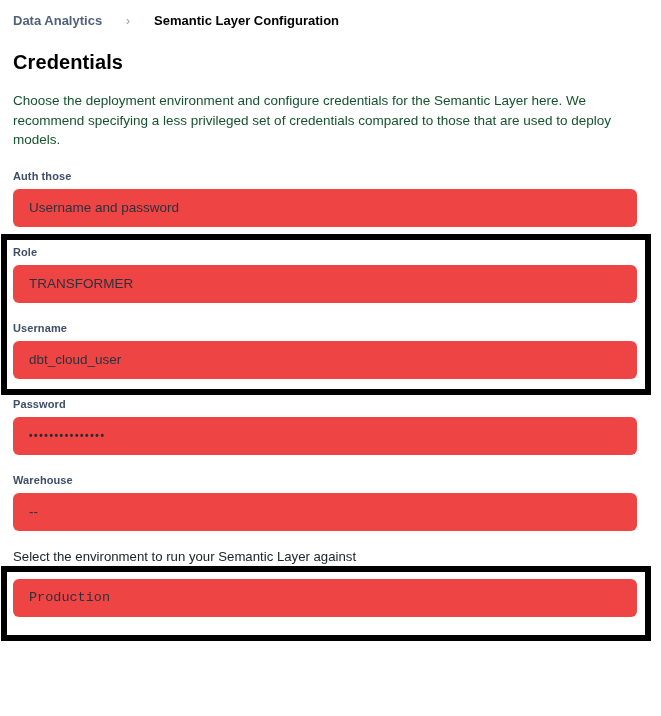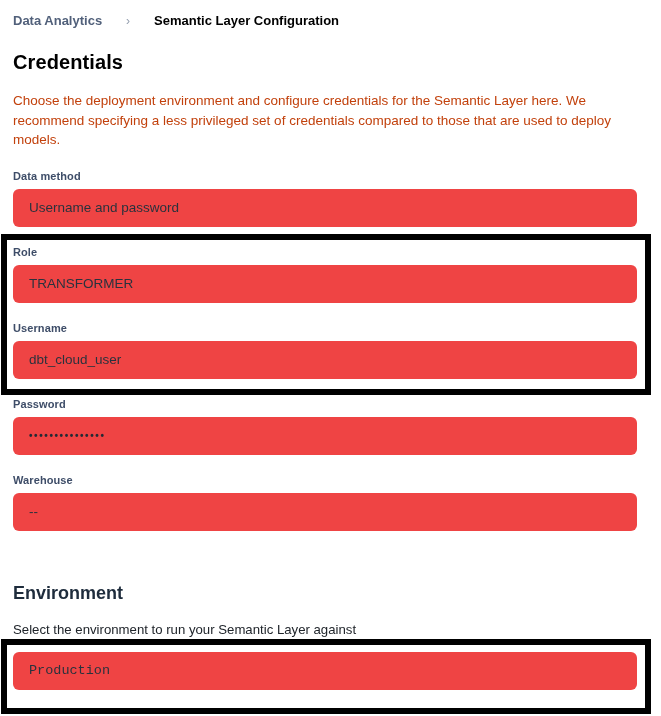--- a/index.html
+++ b/index.html
@@ -15,21 +15,21 @@
   
   .breadcrumb { display: flex; align-items: center; gap: 24px; font-size: 13px; font-weight: 700; }
   .crumb-link { color: #51607a; cursor: pointer; }
   .crumb-sep { color: #939eae; font-size: 12px; font-weight: 400; }
   .crumb-current { color: #000000; }
 
   
   .h1 { margin-top: 23px; font-size: 20px; font-weight: 700; color: #000000; letter-spacing: 0.1px; }
   .h2 { margin-top: 52px; font-size: 18px; font-weight: 700; color: #1e2c3c; }
 
-  .desc { margin-top: 17px; font-size: 13.5px; line-height: 19.5px; color: #c2410c; max-width: 606px; }
+  .desc { margin-top: 17px; font-size: 13.5px; line-height: 19.5px; color: #14532d; max-width: 606px; }
   .env-desc { margin-top: 18px; font-size: 13.2px; color: #20252b; }
 
   
   .form-group { margin-top: 19px; }
   .form-group.first { margin-top: 20px; }
   .field-label { display: block; font-size: 11px; font-weight: 700; color: #3e4d68; margin-bottom: 7px; letter-spacing: 0.1px; }
   .field {
     height: 38px; width: 624px;
     background: #ef4444;
     border-radius: 6px;
@@ -66,21 +66,21 @@
     <span class="crumb-link">Data Analytics</span>
     <span class="crumb-sep">›</span>
     <span class="crumb-current">Semantic Layer Configuration</span>
   </div>
 
   <div class="h1">Credentials</div>
 
   <p class="desc">Choose the deployment environment and configure credentials for the Semantic Layer here. We recommend specifying a less privileged set of credentials compared to those that are used to deploy models.</p>
 
   <div class="form-group first">
-    <span class="field-label">Data method</span>
+    <span class="field-label">Auth those</span>
     <div class="field">
       <span>Username and password</span>
     </div>
   </div>
 
   <div class="hl-box hl-box-credentials">
     <div class="form-group inner-first">
       <span class="field-label">Role</span>
       <div class="field">
         <span>TRANSFORMER</span>
@@ -102,21 +102,20 @@
     </div>
   </div>
 
   <div class="form-group">
     <span class="field-label">Warehouse</span>
     <div class="field">
       <span>--</span>
     </div>
   </div>
 
-  <div class="h2">Environment</div>
 
   <p class="env-desc">Select the environment to run your Semantic Layer against</p>
 
   <div class="hl-box hl-box-environment">
     <div class="field">
       <span>Production</span>
     </div>
   </div>
 
 </div>

